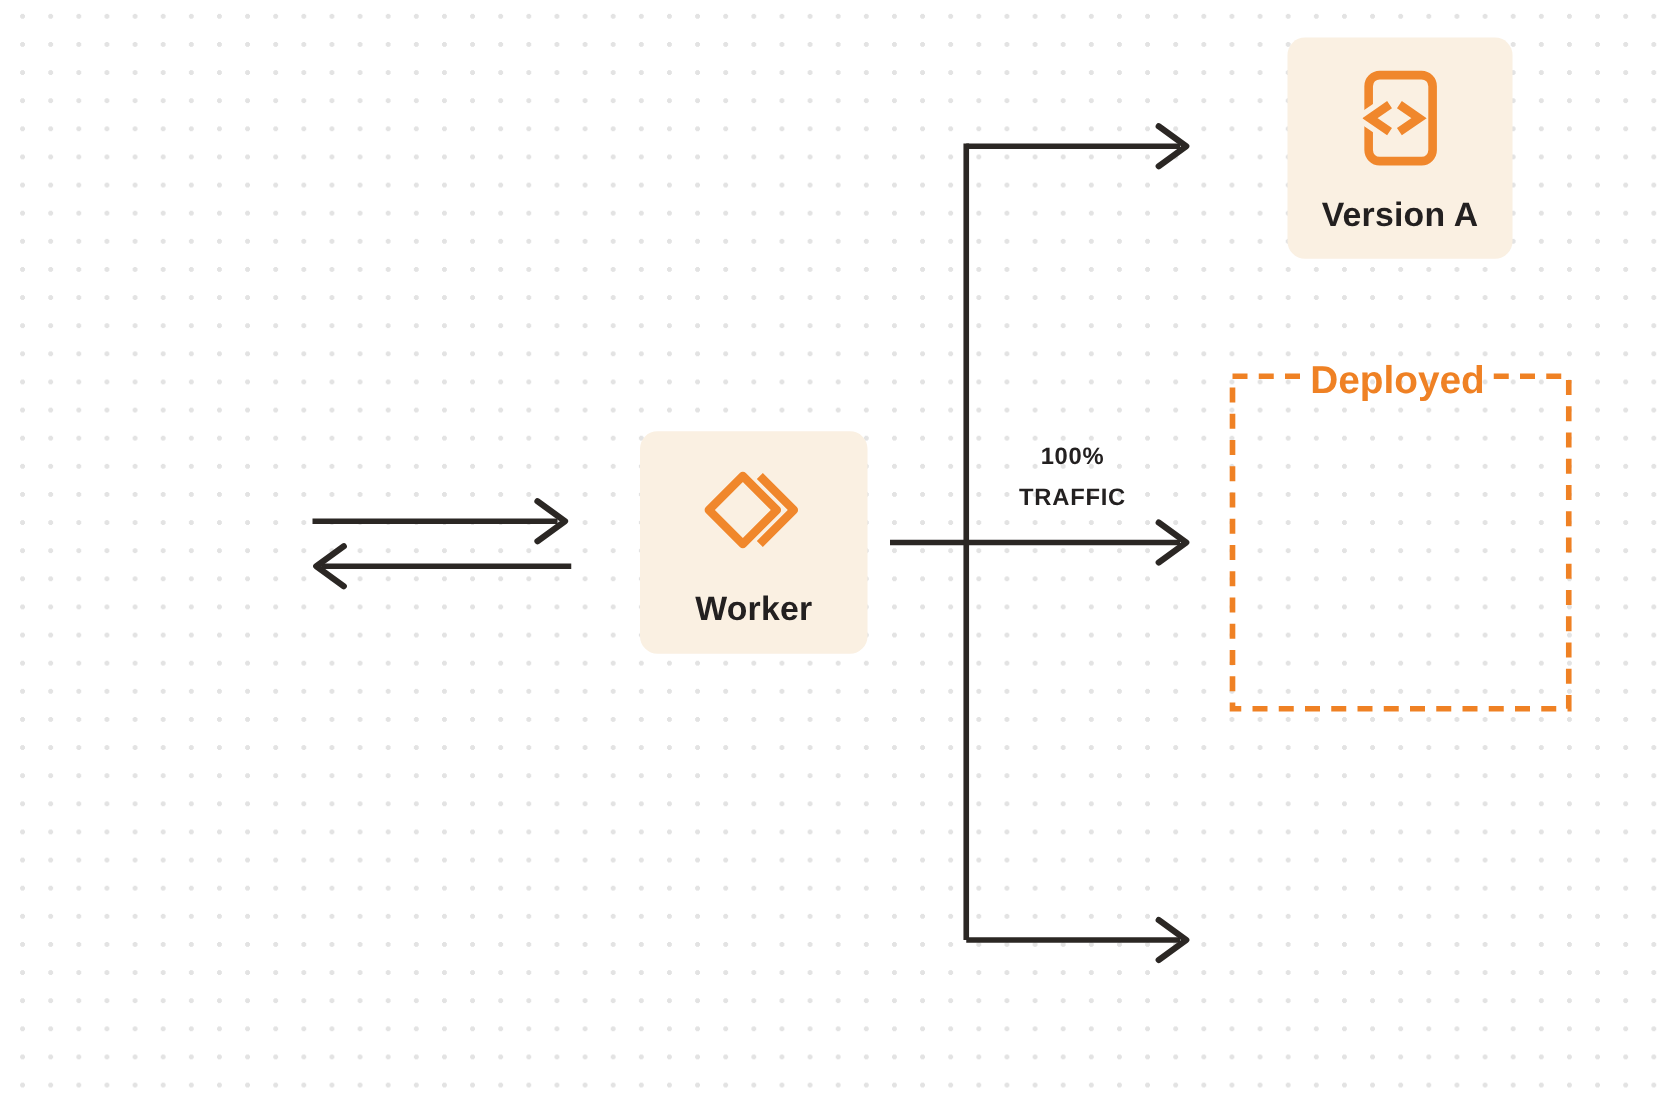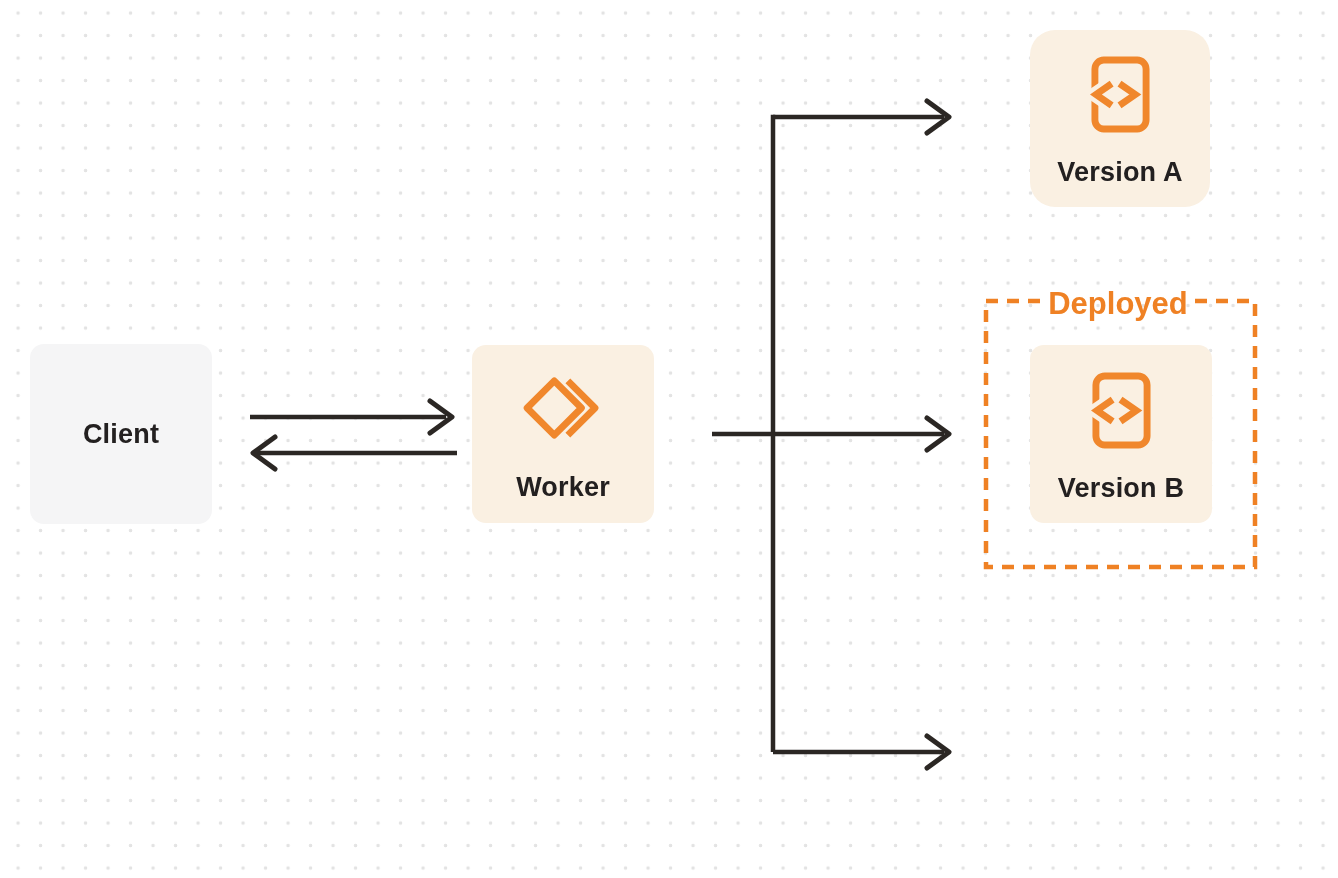--- a/index.html
+++ b/index.html
@@ -37,22 +37,22 @@
     display:flex;flex-direction:column;align-items:center;
     box-sizing:border-box;
     color:var(--text);
   }
   .node .label{
     font-size:27px;font-weight:bold;color:var(--text);letter-spacing:0.2px;
   }
   .gray-node{background:var(--gray-box);justify-content:center;}
   .cream-node{background:var(--cream);}
   #client{left:30px;top:344px;width:182px;height:180px;}
-  #worker{left:472px;top:345px;width:182px;height:178px;padding-top:30px;gap:31px;}
-  #version-a{left:1030px;top:30px;width:180px;height:177px;padding-top:26px;gap:24px;border-radius:25px;}
+  #worker{left:512px;top:345px;width:182px;height:178px;padding-top:30px;gap:31px;}
+  #version-a{left:1030px;top:30px;width:180px;height:177px;padding-top:26px;gap:24px;}
   #version-b{left:1030px;top:345px;width:182px;height:178px;padding-top:27px;gap:24px;}
   #version-c{left:1028px;top:658px;width:182px;height:180px;padding-top:28px;gap:24px;}
   .icon-svg{display:block;color:var(--orange-icon);}
   .istroke{stroke:currentColor;stroke-width:7;fill:none;}
   .halo{stroke:var(--cream);stroke-width:16;fill:none;}
   #traffic-label{
     position:absolute;left:788px;top:349px;width:140px;
     text-align:center;color:var(--text);
     font-size:19px;font-weight:bold;line-height:33px;letter-spacing:0.6px;
   }
@@ -94,49 +94,41 @@
     <g>
       <path class="head" d="M 927 736 L 949 752 L 927 768"></path>
     </g>
 
     <g>
       <path class="dash" d="M 986 301 H 1041"></path>
       <path class="dash" d="M 1195 301 H 1255 V 567 H 986 V 301"></path>
     </g>
   </svg>
 
-  <div class="node gray-node" id="client">
-    <span class="label">Client</span>
-  </div>
 
   <div class="node cream-node" id="worker">
     <svg class="icon-svg" width="82" height="66" viewBox="0 0 82 68" xmlns="http://www.w3.org/2000/svg">
       <polygon class="istroke" points="32,6 60,34 32,62 4,34" stroke-linejoin="round"></polygon>
       <polyline class="istroke" points="46,6 74,34 46,62" stroke-linejoin="round"></polyline>
     </svg>
     <span class="label">Worker</span>
   </div>
 
   <div class="node cream-node" id="version-a">
     <svg class="icon-svg" width="61" height="77" viewBox="0 0 62 78" xmlns="http://www.w3.org/2000/svg">
       <rect class="istroke" x="5" y="4" width="52" height="70" rx="9"></rect>
       <polyline class="halo" points="22,28 6,39 22,50"></polyline>
       <polyline class="istroke" points="22,28 6,39 22,50"></polyline>
       <polyline class="istroke" points="30,28 46,39 30,50"></polyline>
     </svg>
     <span class="label">Version A</span>
   </div>
 
-  <div class="node cream-node" id="version-b">
-    <svg class="icon-svg" width="61" height="77" viewBox="0 0 62 78" xmlns="http://www.w3.org/2000/svg">
-      <rect class="istroke" x="5" y="4" width="52" height="70" rx="9"></rect>
-      <polyline class="halo" points="22,28 6,39 22,50"></polyline>
-      <polyline class="istroke" points="22,28 6,39 22,50"></polyline>
-      <polyline class="istroke" points="30,28 46,39 30,50"></polyline>
-    </svg>
-    <span class="label">Version B</span>
-  </div>
 
 
+  <div id="traffic-label">
+    <div>100%</div>
+    <div>TRAFFIC</div>
+  </div>
 
   <div id="deployed-label">Deployed</div>
 
 </div>
 
 </body></html>

